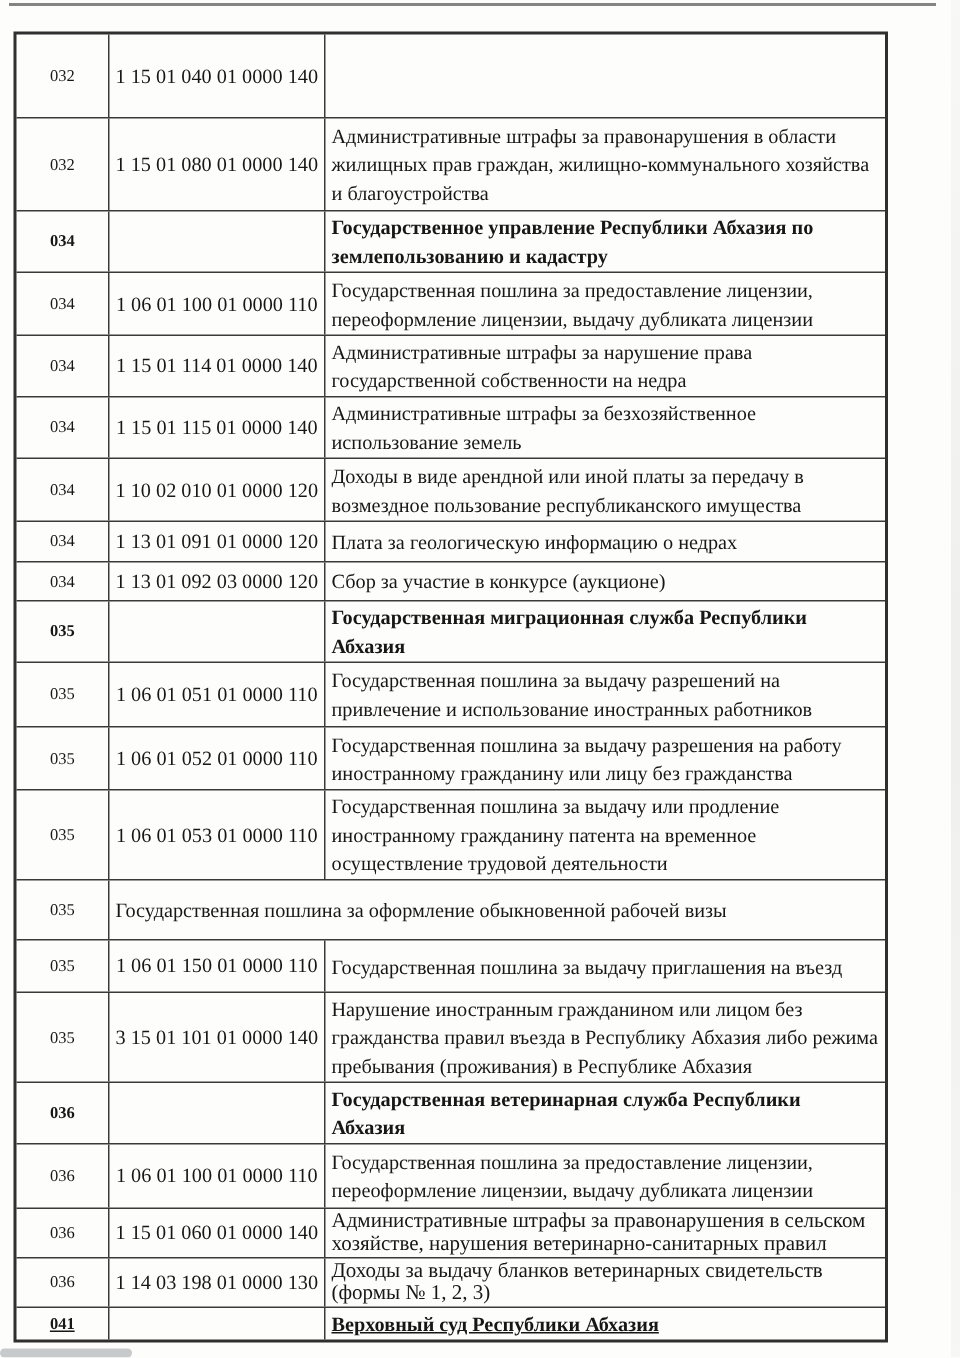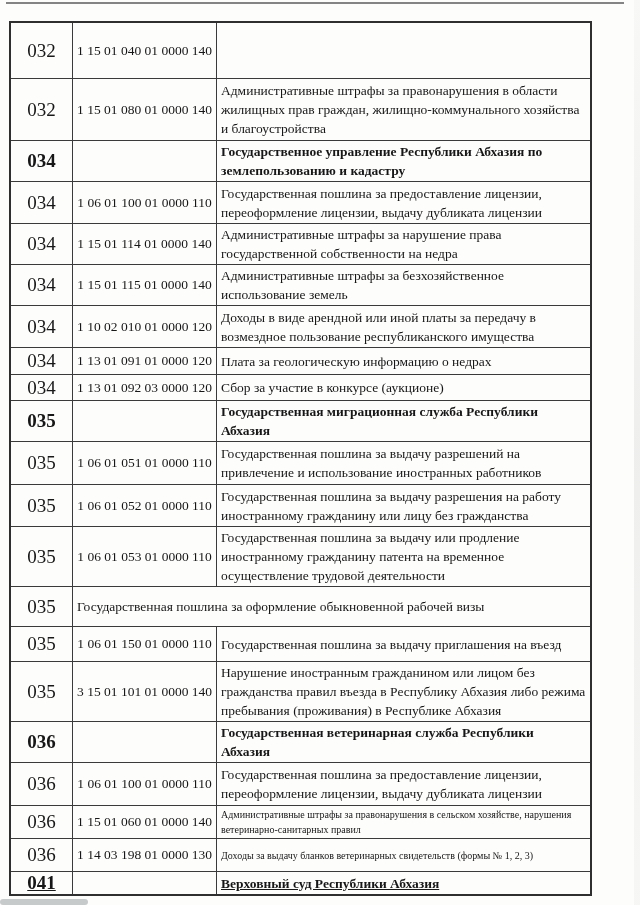--- a/index.html
+++ b/index.html
@@ -31,34 +31,34 @@
     position:absolute;left:9px;top:21px;width:583px;
     border:2px solid #2f2f2f;
     box-sizing:border-box;
     background:#fdfdfc;
   }
   .row{display:flex;box-sizing:border-box;align-items:stretch;}
   .row + .row{border-top:1.5px solid #3a3a3a;}
   .c1{
     width:62px;flex:0 0 62px;border-right:1.5px solid #3a3a3a;
     display:flex;align-items:center;justify-content:center;
-    font-size:19px;box-sizing:border-box;
+    font-size:11px;box-sizing:border-box;
   }
   .c2{
     width:144px;flex:0 0 144px;border-right:1.5px solid #3a3a3a;
     display:flex;align-items:center;justify-content:center;
     font-size:13.5px;white-space:nowrap;box-sizing:border-box;
   }
   .c3{
     flex:1;display:flex;flex-direction:column;justify-content:center;
     padding:1px 4px;font-size:13.5px;line-height:19px;box-sizing:border-box;
     text-align:left;
   }
   .row.bold .c1, .row.bold .c3{font-weight:bold;}
-  .row.tight .c3{line-height:15px;font-size:10px;}
+  .row.tight .c3{line-height:15px;font-size:14px;}
 </style>
 </head>
 <body>
 
 <div class="page">
   <div class="stray-line"></div>
   <div class="doc-table" id="tbl">
       <div class="row" style="min-height: 55px;">
         <div class="c1">032</div>
         <div class="c2">1 15 01 040 01 0000 140</div>

